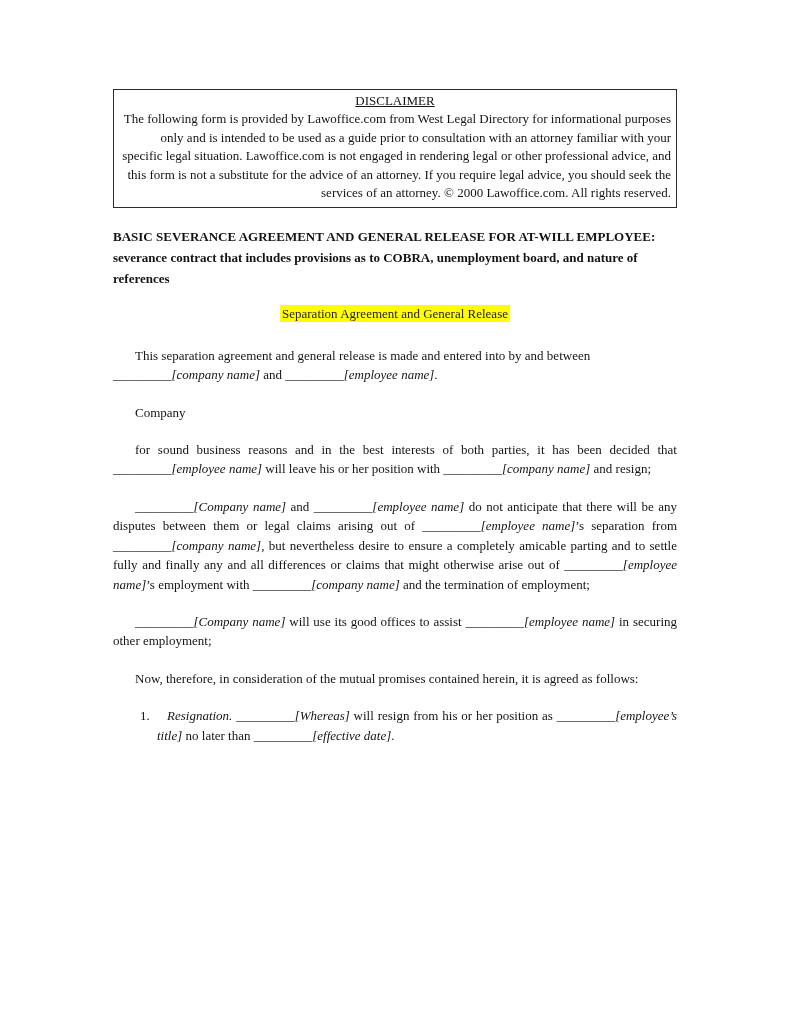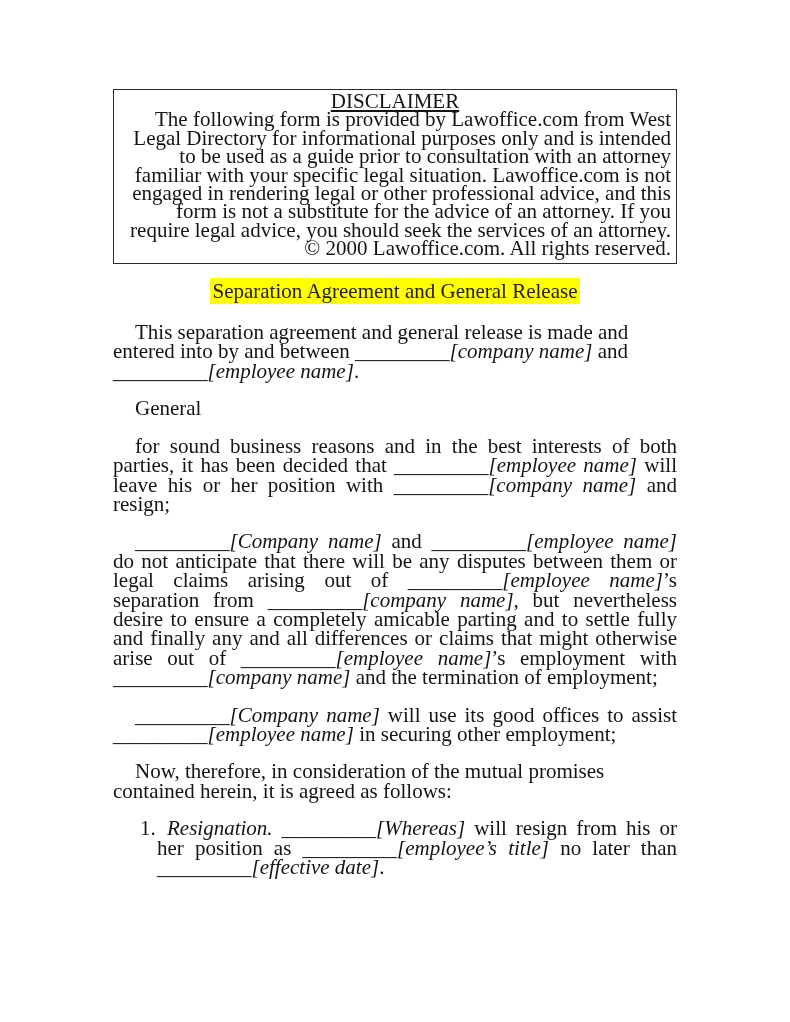--- a/index.html
+++ b/index.html
@@ -9,21 +9,21 @@
     height: 1022px;
     background: #ffffff;
     color: #141414;
     font-family: "Liberation Serif", serif;
     overflow: hidden;
   }
   .page {
     width: 564px;
     margin: 0 auto;
     padding-top: 89px;
-    font-size: 21px;
+    font-size: 13px;
     line-height: 19.4px;
   }
   .disclaimer-box {
     border: 1.5px solid #2b2b2b;
     padding: 2px 5px 5px 5px;
     line-height: 18.4px;
     margin: 0 0 18px 0;
   }
   .disclaimer-title {
     text-align: center;
@@ -71,28 +71,29 @@
 </head>
 <body style="background-color: rgb(255, 255, 255); color: rgb(20, 20, 20);">
 
 <div class="page">
 
   <div class="disclaimer-box">
     <div class="disclaimer-title">DISCLAIMER</div>
     <div class="disclaimer-body">The following form is provided by Lawoffice.com from West Legal Directory for informational purposes only and is intended to be used as a guide prior to consultation with an attorney familiar with your specific legal situation. Lawoffice.com is not engaged in rendering legal or other professional advice, and this form is not a substitute for the advice of an attorney. If you require legal advice, you should seek the services of an attorney. © 2000 Lawoffice.com. All rights reserved.</div>
   </div>
 
+  <p class="heading">BASIC SEVERANCE AGREEMENT AND GENERAL RELEASE FOR AT-WILL EMPLOYEE: severance contract that includes provisions as to COBRA, unemployment board, and nature of references</p>
 
   <div class="subtitle">
     <mark style="background-color: rgb(255, 255, 0);">Separation Agreement and General Release</mark>
   </div>
 
   <div>
       <p class="para">This separation agreement and general release is made and entered into by and between <span class="blank">_________</span><em>[company name]</em> and <span class="blank">_________</span><em>[employee name]</em>.</p>
-      <p class="para">General</p>
+      <p class="para">Company</p>
       <p class="para justify">for sound business reasons and in the best interests of both parties, it has been decided that <span class="blank">_________</span><em>[employee name]</em> will leave his or her position with <span class="blank">_________</span><em>[company name]</em> and resign;</p>
       <p class="para justify"><span class="blank">_________</span><em>[Company name]</em> and <span class="blank">_________</span><em>[employee name]</em> do not anticipate that there will be any disputes between them or legal claims arising out of <span class="blank">_________</span><em>[employee name]</em>’s separation from <span class="blank">_________</span><em>[company name]</em>, but nevertheless desire to ensure a completely amicable parting and to settle fully and finally any and all differences or claims that might otherwise arise out of <span class="blank">_________</span><em>[employee name]</em>’s employment with <span class="blank">_________</span><em>[company name]</em> and the termination of employment;</p>
       <p class="para justify"><span class="blank">_________</span><em>[Company name]</em> will use its good offices to assist <span class="blank">_________</span><em>[employee name]</em> in securing other employment;</p>
       <p class="para">Now, therefore, in consideration of the mutual promises contained herein, it is agreed as follows:</p>
       <div class="list-item">
         <span class="list-marker">1.</span>
         <p class="justify list-text"><em>Resignation.</em> <span class="blank">_________</span><em>[Whereas]</em> will resign from his or her position as <span class="blank">_________</span><em>[employee’s title]</em> no later than <span class="blank">_________</span><em>[effective date]</em>.</p>
       </div>
     </div>
 

